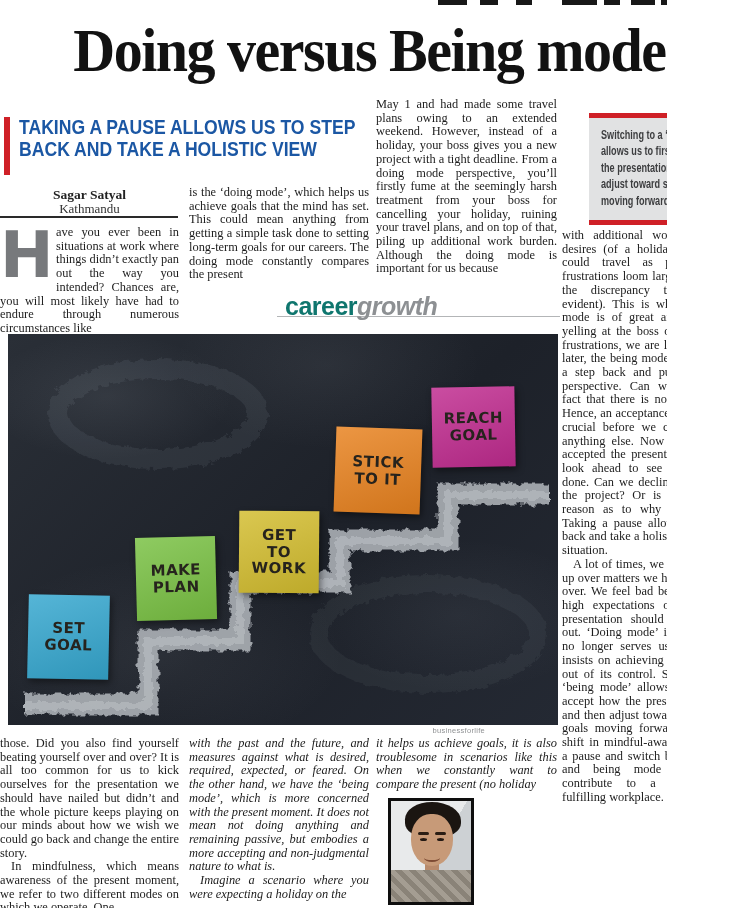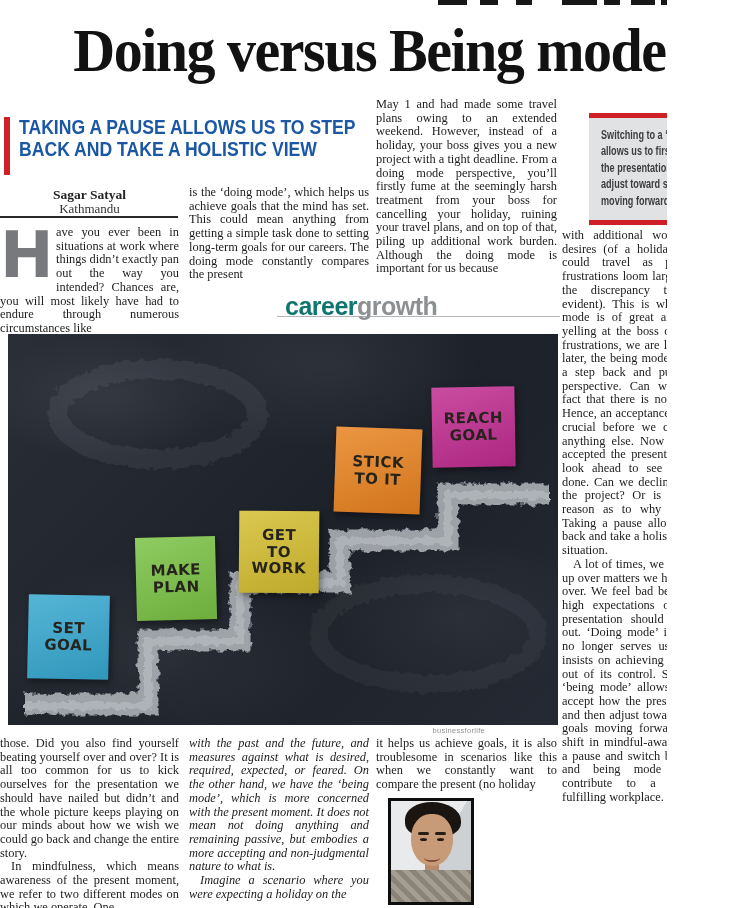--- a/index.html
+++ b/index.html
@@ -25,21 +25,21 @@
 
   .col { position:absolute; font-size:12.4px; line-height:13.7px; text-align:justify; color:#1c1c1c; }
   .col p { margin:0; }
   .col p.indent { text-indent:11px; }
   .col1 { left:0;   top:226px; width:179px; }
   .col2 { left:189px; top:186px; width:180px; }
   .col3 { left:376px; top:98px; width:181px; }
   .col4 { left:562px; top:229px; width:177px; }
   .colA { left:0;   top:737px; width:179px; }
   .colB { left:189px; top:737px; width:180px;font-style:italic; }
-  .colC { left:376px; top:737px; width:181px; }
+  .colC { left:376px; top:737px; width:181px;font-style:italic; }
 
   .dropcap { float:left; width:50px; font:bold 64px/54px "DejaVu Sans", sans-serif;
              color:#77797c; margin:2px 6px 0 0; }
 
   .section-head { position:absolute; left:285px; top:294px;
                   font:bold 25px/25px "Liberation Sans", sans-serif; letter-spacing:-0.5px; }
   .section-rule { position:absolute; left:277px; top:316px; width:283px; height:1px; background:#b3b5b7; }
 
   
   .pullquote { position:absolute; left:589px; top:113px; width:167px; background:#e1e2e3; }
@@ -129,21 +129,21 @@
   <div class="col col2">
     <p>is the ‘doing mode’, which helps us achieve goals that the mind has set. This could mean anything from getting a simple task done to setting long-term goals for our careers. The doing mode constantly compares the present</p>
   </div>
 
   <div class="col col3">
     <p>May 1 and had made some travel plans owing to an extended weekend. However, instead of a holiday, your boss gives you a new project with a tight deadline. From a doing mode perspective, you’ll firstly fume at the seemingly harsh treatment from your boss for cancelling your holiday, ruining your travel plans, and on top of that, piling up additional work burden. Although the doing mode is important for us because</p>
   </div>
 
   <div class="section-rule"></div>
   <div class="section-head">
-    <span style="color: #0f766e;">career</span><span style="color: rgb(141, 144, 147);">growth</span>
+    <span style="color: #0f766e;">career</span><span style="color: rgb(141, 144, 147); font-style: italic;">growth</span>
   </div>
 
   <div class="pullquote">
     <div class="pq-bar" style="background-color: rgb(207, 32, 39);"></div>
     <div class="pq-text">
       <div class="pq-inner">Switching to a ‘being mode’ allows us to firstly accept how the presentation went, and then adjust toward setting new goals moving forward</div>
     </div>
     <div class="pq-bar" style="background-color: rgb(207, 32, 39);"></div>
   </div>
 

